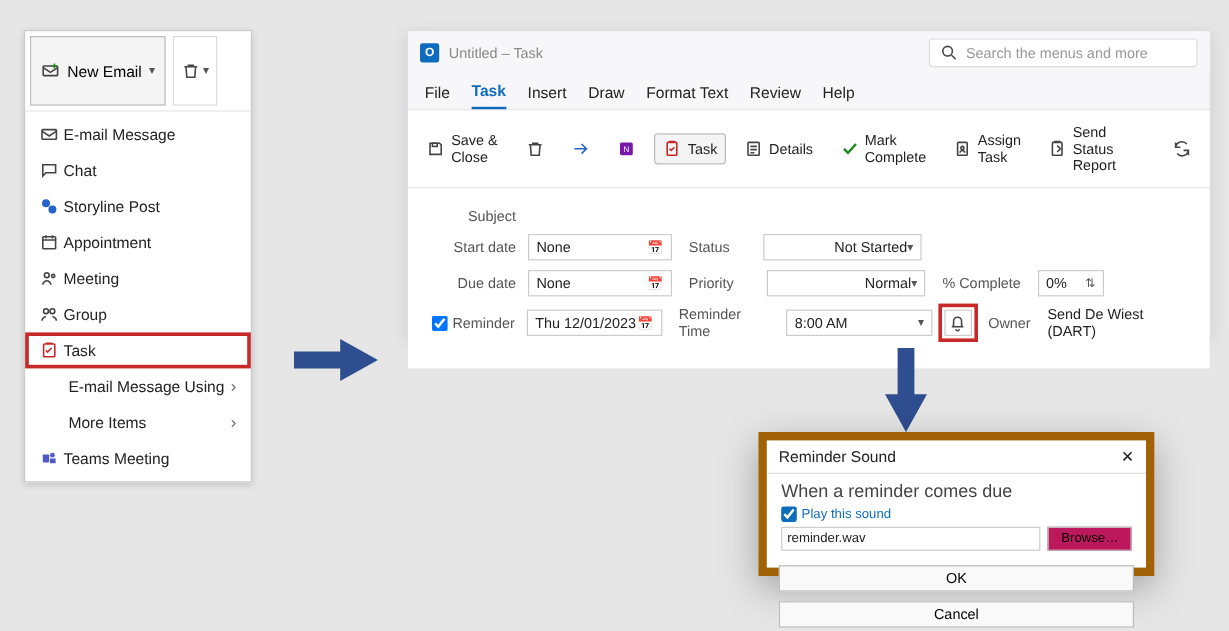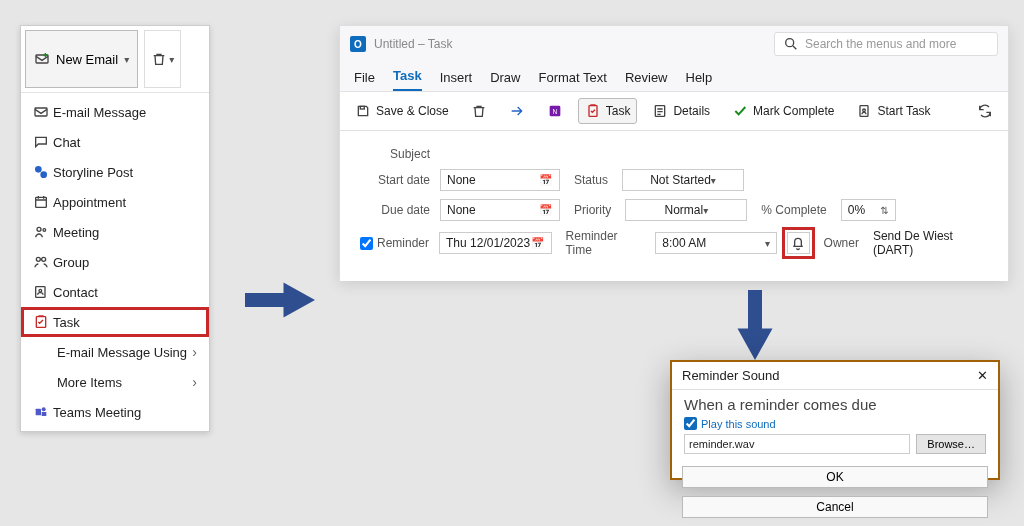--- a/index.html
+++ b/index.html
@@ -184,21 +184,21 @@
   .fld {
     height: 22px;
     border: 1px solid #ccc;
     display: flex;
     align-items: center;
     padding: 0 6px;
     font-size: 12px;
     background: #fff;
   }
   .fld.date { width: 120px; justify-content: space-between; }
-  .fld.drop { width: 122px; justify-content: center; }
+  .fld.drop { width: 132px; justify-content: flex-end; margin-left: 14px; }
   .fld.time { width: 130px; justify-content: space-between; }
   .fld.pct  { width: 55px; justify-content: space-between; }
   .chev { color:#555; font-size: 10px; }
   .reminder-check {
     display: flex;
     align-items: center;
     gap: 4px;
     width: 70px;
     font-size: 12px;
     color: #555;
@@ -211,44 +211,44 @@
     display: flex; align-items: center; justify-content: center;
   }
   .bell-highlight {
     outline: 3px solid #c72828;
     outline-offset: 2px;
   }
 
   
   .dlg {
     position: absolute;
-    left: 670px;
+    left: 632px;
     top: 360px;
     width: 330px;
     height: 120px;
     background: #fff;
-    border: 2px solid #a16207;
+    border: 7px solid #a16207;
     box-shadow: 0 10px 30px rgba(0,0,0,.3);
     font-size: 12px;
   }
   .dlg-title {
     display: flex;
     align-items: center;
     justify-content: space-between;
     padding: 6px 10px;
     border-bottom: 1px solid #e0e0e0;
     font-size: 13px;
   }
   .dlg-body { padding: 6px 12px; }
   .dlg-section { font-size: 15px; color: #444; margin-bottom: 4px; }
   .dlg-rowline { display: flex; align-items: flex-end; gap: 6px; }
   .dlg-check { display: flex; align-items: center; gap: 4px; font-size: 11px; color: #0f6cbd; }
   .dlg-check input { accent-color: #0f6cbd; margin:0; }
   .dlg-file { flex: 1; border: 1px solid #ccc; height: 20px; padding: 0 4px; font-size: 11px; display:flex; align-items:center; }
-  .dlg-browse { height: 20px; border: 1px solid #bbb; background:#e5e5e5; padding: 0 10px; font-size: 11px; }
+  .dlg-browse { height: 20px; border: 1px solid #bbb; background:#be185d; padding: 0 10px; font-size: 11px; }
   .dlg-btns { display: flex; justify-content: flex-end; gap: 8px; padding: 6px 10px; flex-direction: column; }
   .dlg-btn { height: 22px; border: 1px solid #bbb; background:#f9f9f9; padding: 0 18px; font-size: 12px; }
 
   .cal-icon::before {
     content:"📅"; font-size: 11px;
   }
 </style>
 </head>
 <body>
 
@@ -322,30 +322,20 @@
     </div>
     <div class="lp-item">
       <span class="ic">
           <svg viewBox="0 0 24 24" fill="none" stroke="currentColor" stroke-width="2">
             <circle cx="8" cy="8" r="3"></circle>
             <circle cx="16" cy="8" r="3"></circle>
             <path d="M3 20c0-3 3-5 5-5M21 20c0-3-3-5-5-5"></path>
           </svg>
         </span>
       <span>Group</span>
-    </div>
-    <div class="lp-item">
-      <span class="ic">
-          <svg viewBox="0 0 24 24" fill="none" stroke="currentColor" stroke-width="2">
-            <rect x="4" y="4" width="14" height="16" rx="1"></rect>
-            <circle cx="11" cy="10" r="2"></circle>
-            <path d="M7 16c0-2 2-3 4-3s4 1 4 3"></path>
-          </svg>
-        </span>
-      <span>Contact</span>
     </div>
     <div class="lp-item highlighted">
       <span class="ic">
           <svg viewBox="0 0 24 24" fill="none" stroke="#c72828" stroke-width="2">
             <rect x="5" y="4" width="14" height="16" rx="1"></rect>
             <path d="M9 4V3h6v1M8 12l2 2 5-5"></path>
           </svg>
         </span>
       <span>Task</span>
     </div>
@@ -456,21 +446,30 @@
       <span>Mark Complete</span>
     </div>
     <div class="rb-btn">
       <span class="ic">
           <svg viewBox="0 0 24 24" fill="none" stroke="currentColor" stroke-width="2">
             <rect x="6" y="4" width="12" height="16" rx="1"></rect>
             <circle cx="12" cy="11" r="2"></circle>
             <path d="M9 17c0-2 2-3 3-3s3 1 3 3"></path>
           </svg>
         </span>
-      <span>Start Task</span>
+      <span>Assign Task</span>
+    </div>
+    <div class="rb-btn">
+      <span class="ic">
+          <svg viewBox="0 0 24 24" fill="none" stroke="currentColor" stroke-width="2">
+            <rect x="6" y="4" width="12" height="16" rx="1"></rect>
+            <path d="M9 4V3h6v1M12 8l4 4-4 4"></path>
+          </svg>
+        </span>
+      <span>Send Status Report</span>
     </div>
     <div class="rb-btn rb-right">
       <span class="ic">
           <svg viewBox="0 0 24 24" fill="none" stroke="currentColor" stroke-width="2">
             <path d="M4 10a8 8 0 0114-4M20 14a8 8 0 01-14 4M4 4v6h6M20 20v-6h-6"></path>
           </svg>
         </span>
     </div>
   </div>
 

